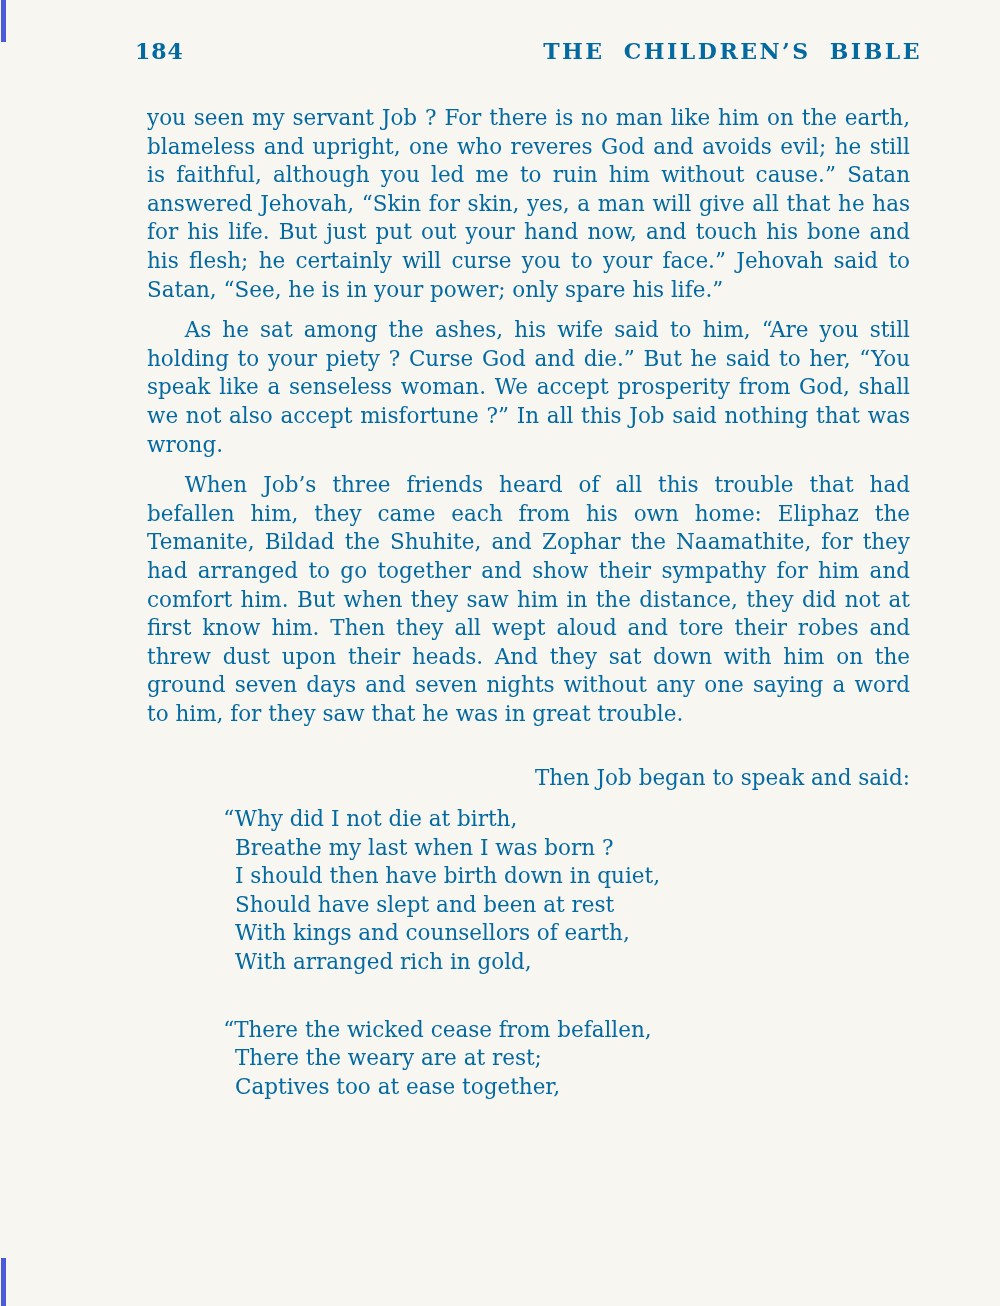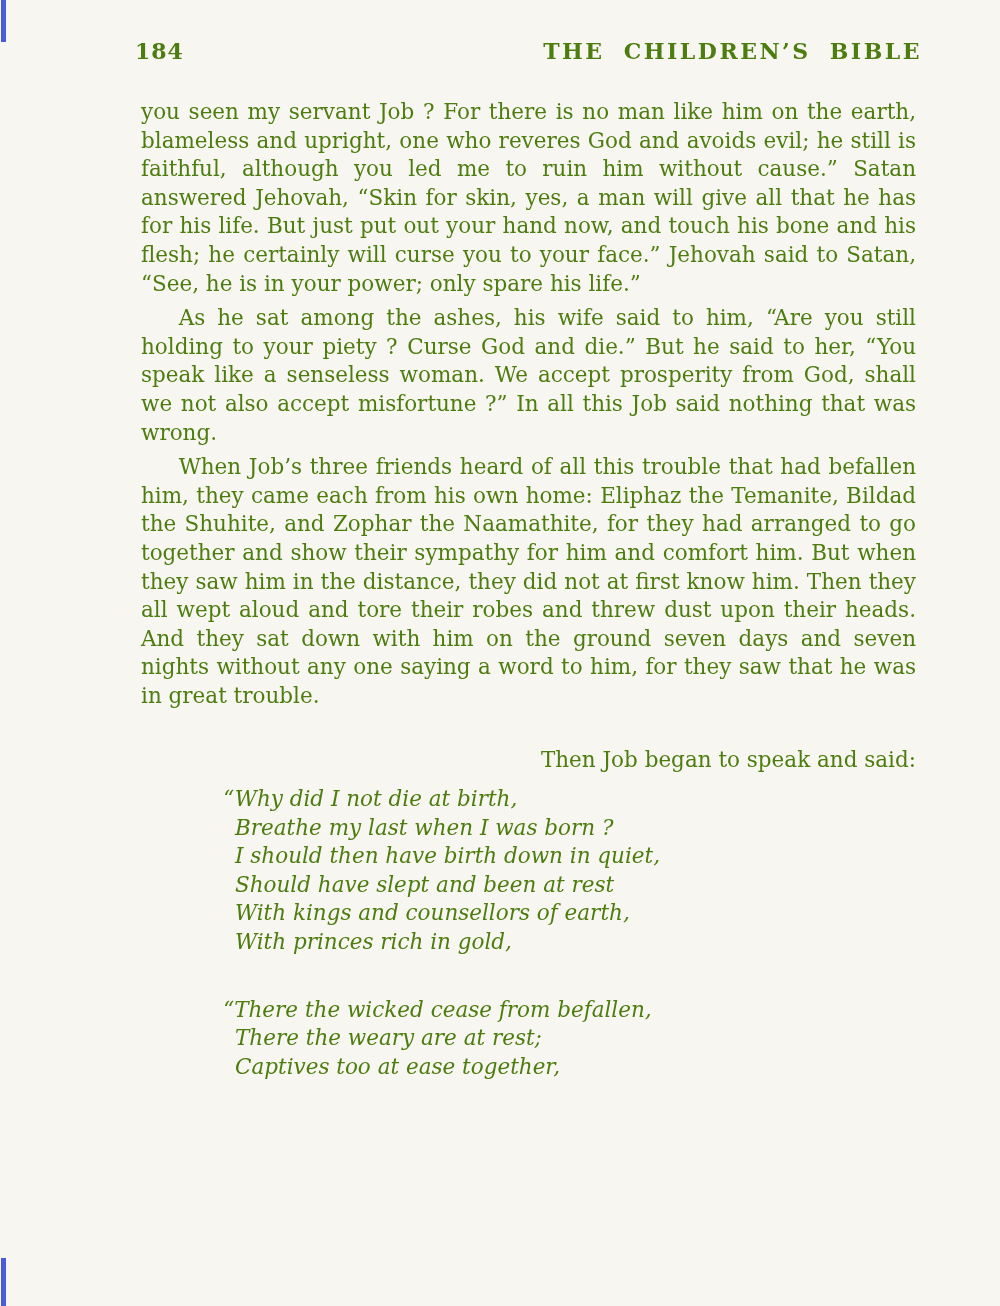--- a/index.html
+++ b/index.html
@@ -6,21 +6,21 @@
     margin: 0;
     padding: 0;
     background: #e9e7e1;
   }
   .page {
     position: relative;
     width: 1000px;
     height: 1306px;
     margin: 0 auto;
     background: #f8f6f1;
-    color: #4d7c0f;
+    color: #0369a1;
     font-family: "DejaVu Serif", "Liberation Serif", serif;
     overflow: hidden;
   }
   
   .artifact {
     position: absolute;
     left: 1px;
     width: 5px;
     background: #2b3fd6;
     opacity: 0.85;
@@ -55,40 +55,39 @@
   .text-block {
     position: absolute;
     top: 92px;
     left: 135px;
     width: 787px;
     font-size: 21.5px;
     line-height: 1.33;
     text-align: justify;
   }
   .para {
-    margin: 6px;
+    margin: 12px;
     text-indent: 1.75em;
   }
   .para.no-indent {
     text-indent: 0;
   }
   .para.speaker {
     margin-top: 36px;
     text-align: right;
   }
   .verse {
     margin: 10px 0 0 100px;
     text-align: left;
   }
   .verse + .verse {
     margin-top: 39px;
   }
   .verse-line {
     white-space: nowrap;
-    font-style: italic;
   }
   .verse-line.hang {
     text-indent: -0.55em;
   }
 </style>
 </head>
 <body>
 
 <div class="page">
 
@@ -107,21 +106,21 @@
     <p class="para">When Job’s three friends heard of all this trouble that had befallen him, they came each from his own home:  Eliphaz the Temanite, Bildad the Shuhite, and Zophar the Naamathite, for they had arranged to go together and show their sympathy for him and comfort him.  But when they saw him in the distance, they did not at first know him.  Then they all wept aloud and tore their robes and threw dust upon their heads.  And they sat down with him on the ground seven days and seven nights without any one saying a word to him, for they saw that he was in great trouble.</p>
 
     <p class="para no-indent speaker">Then Job began to speak and said:</p>
 
     <div class="verse">
       <div class="verse-line hang">“Why did I not die at birth,</div>
       <div class="verse-line">Breathe my last when I was born&nbsp;?</div>
       <div class="verse-line">I should then have birth down in quiet,</div>
       <div class="verse-line">Should have slept and been at rest</div>
       <div class="verse-line">With kings and counsellors of earth,</div>
-      <div class="verse-line">With princes rich in gold,</div>
+      <div class="verse-line">With arranged rich in gold,</div>
     </div>
 
     <div class="verse">
       <div class="verse-line hang">“There the wicked cease from befallen,</div>
       <div class="verse-line">There the weary are at rest;</div>
       <div class="verse-line">Captives too at ease together,</div>
     </div>
 
   </main>
 </div>

